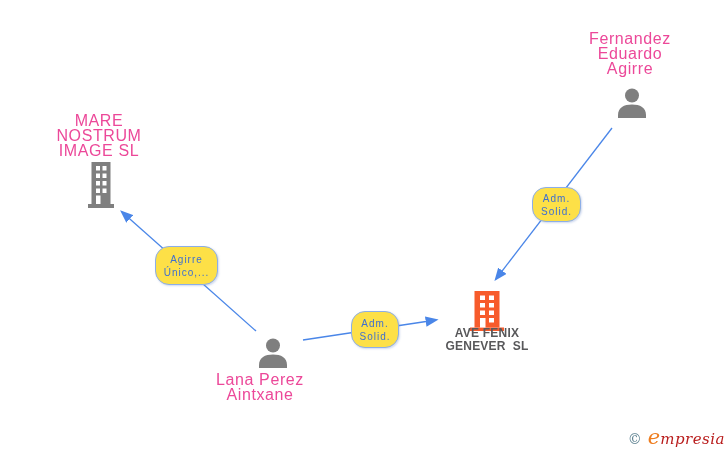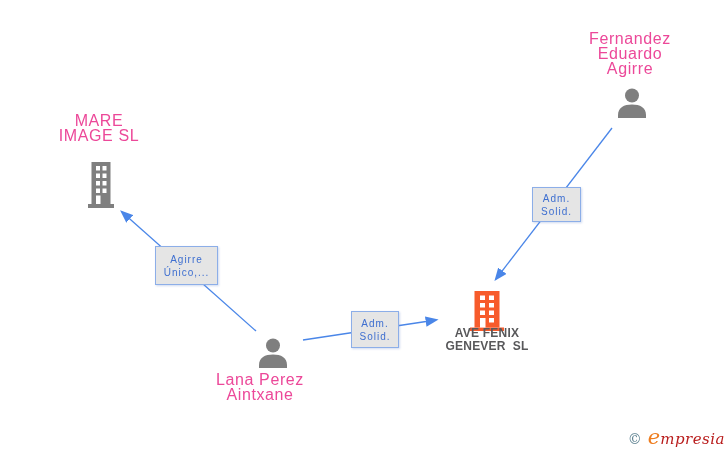--- a/index.html
+++ b/index.html
@@ -12,22 +12,22 @@
   .node-label {
     position:absolute; z-index:2; text-align:center;
     color:#ec4899; font-size:16px; line-height:15px; letter-spacing:0.6px;
   }
   .node-label div { white-space:pre; }
   .node-label.highlight {
     color:#58585a; font-weight:bold; letter-spacing:0.2px; line-height:13px;
     font-size:12px;
   }
   .edge-label {
-    position:absolute; z-index:3; background:#e5e5e5;
-    border:1.5px solid #8caee8; border-radius:0;
+    position:absolute; z-index:3; background:#fde047;
+    border:1.5px solid #8caee8; border-radius:14px;
     color:#3e6fd0; font-size:10px; letter-spacing:1px; line-height:13px;
     display:flex; flex-direction:column; justify-content:center; text-align:center;
     box-shadow:1px 1px 2px rgba(120,150,210,0.35);
     cursor:pointer;
   }
   .node { cursor:pointer; }
   .brand {
     position:absolute; right:3px; bottom:2px; z-index:2;
     font-family:"DejaVu Serif", serif; display:flex; align-items:baseline;
     cursor:pointer;
@@ -60,20 +60,21 @@
     </div>
     <svg class="node-icon" style="left:615px; top:88px;" width="34" height="30" viewBox="0 0 34 30">
       <circle cx="17" cy="7.5" r="7" fill="#7f7f7f"></circle>
       <path d="M3,30 L3,27 C3,19.5 9,16.5 17,16.5 C25,16.5 31,19.5 31,27 L31,30 Z" fill="#7f7f7f"></path>
     </svg>
   </div>
 
   <div class="node">
     <div class="node-label" style="left:44px; top:113px; width:110px;">
       <div>MARE</div>
+      <div>NOSTRUM</div>
       <div>IMAGE SL</div>
     </div>
     <svg class="node-icon" style="left:88px; top:162px;" width="26" height="46" viewBox="0 0 26 46">
       <rect x="0" y="42" width="26" height="4" fill="#7f7f7f"></rect>
       <rect x="3.5" y="0" width="19" height="42" fill="#7f7f7f"></rect>
       <g fill="#ffffff">
         <rect x="8" y="4" width="4" height="4.5"></rect>
           <rect x="14.5" y="4" width="4" height="4.5"></rect>
         <rect x="8" y="11.5" width="4" height="4.5"></rect>
           <rect x="14.5" y="11.5" width="4" height="4.5"></rect>

